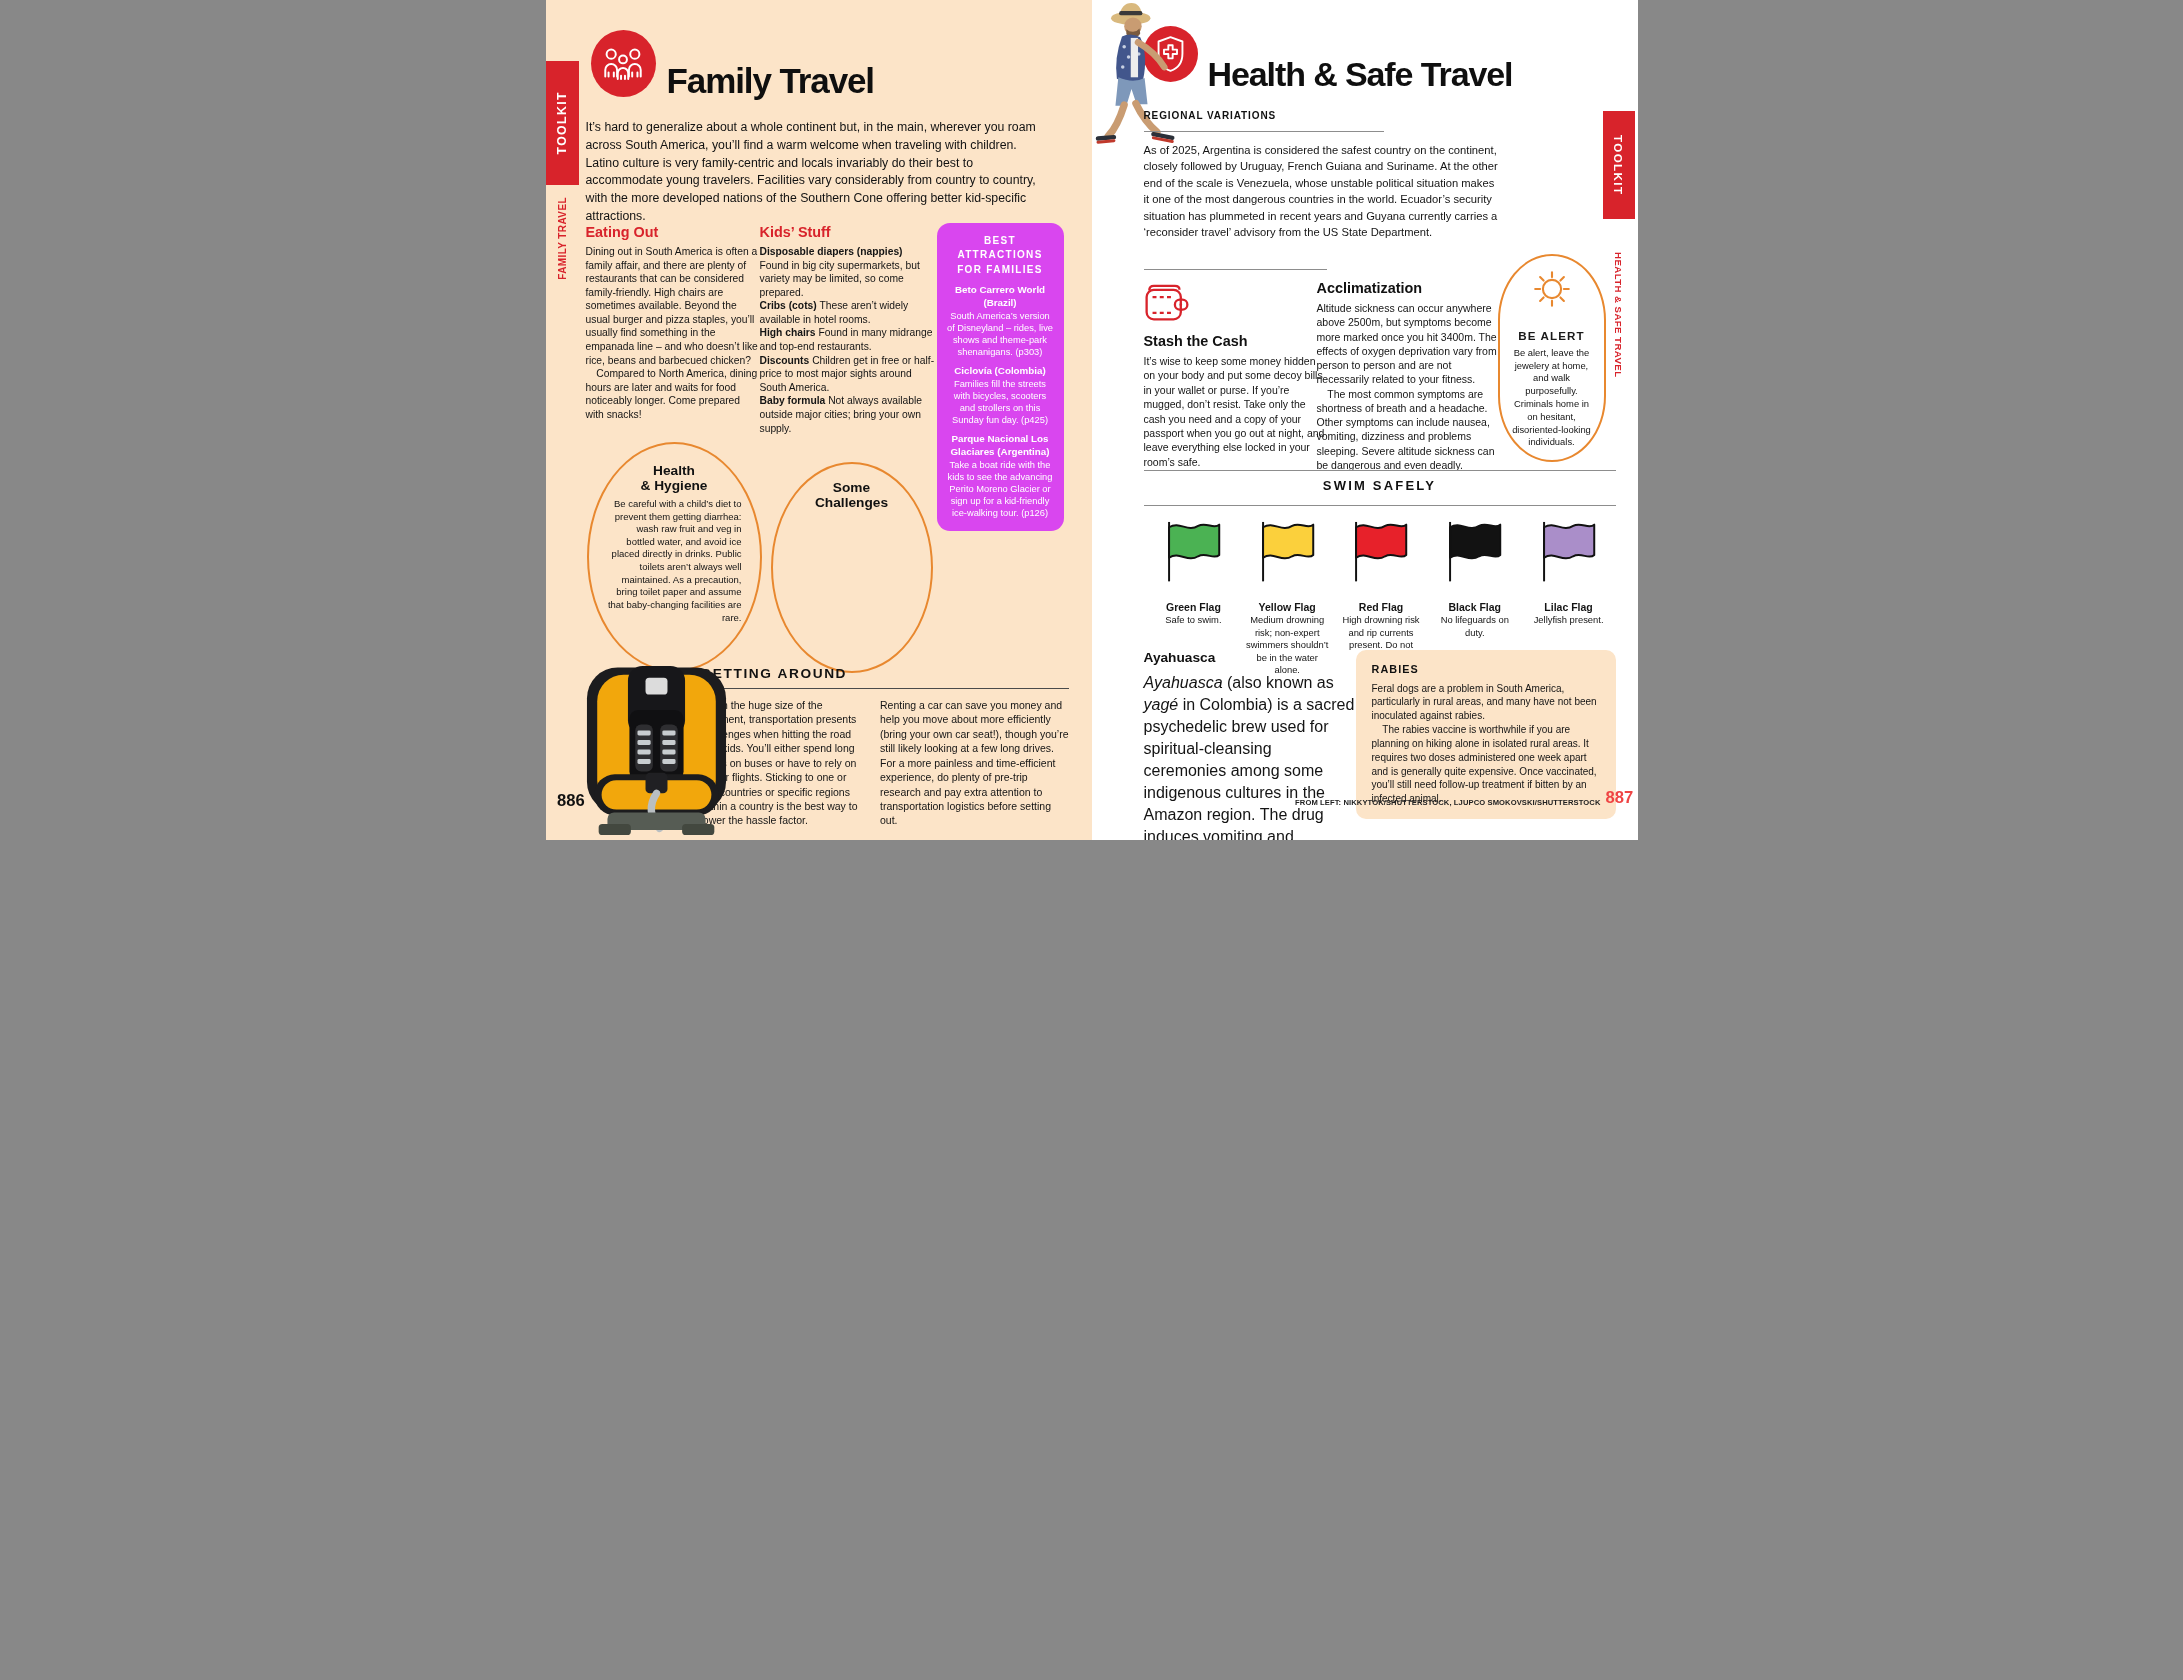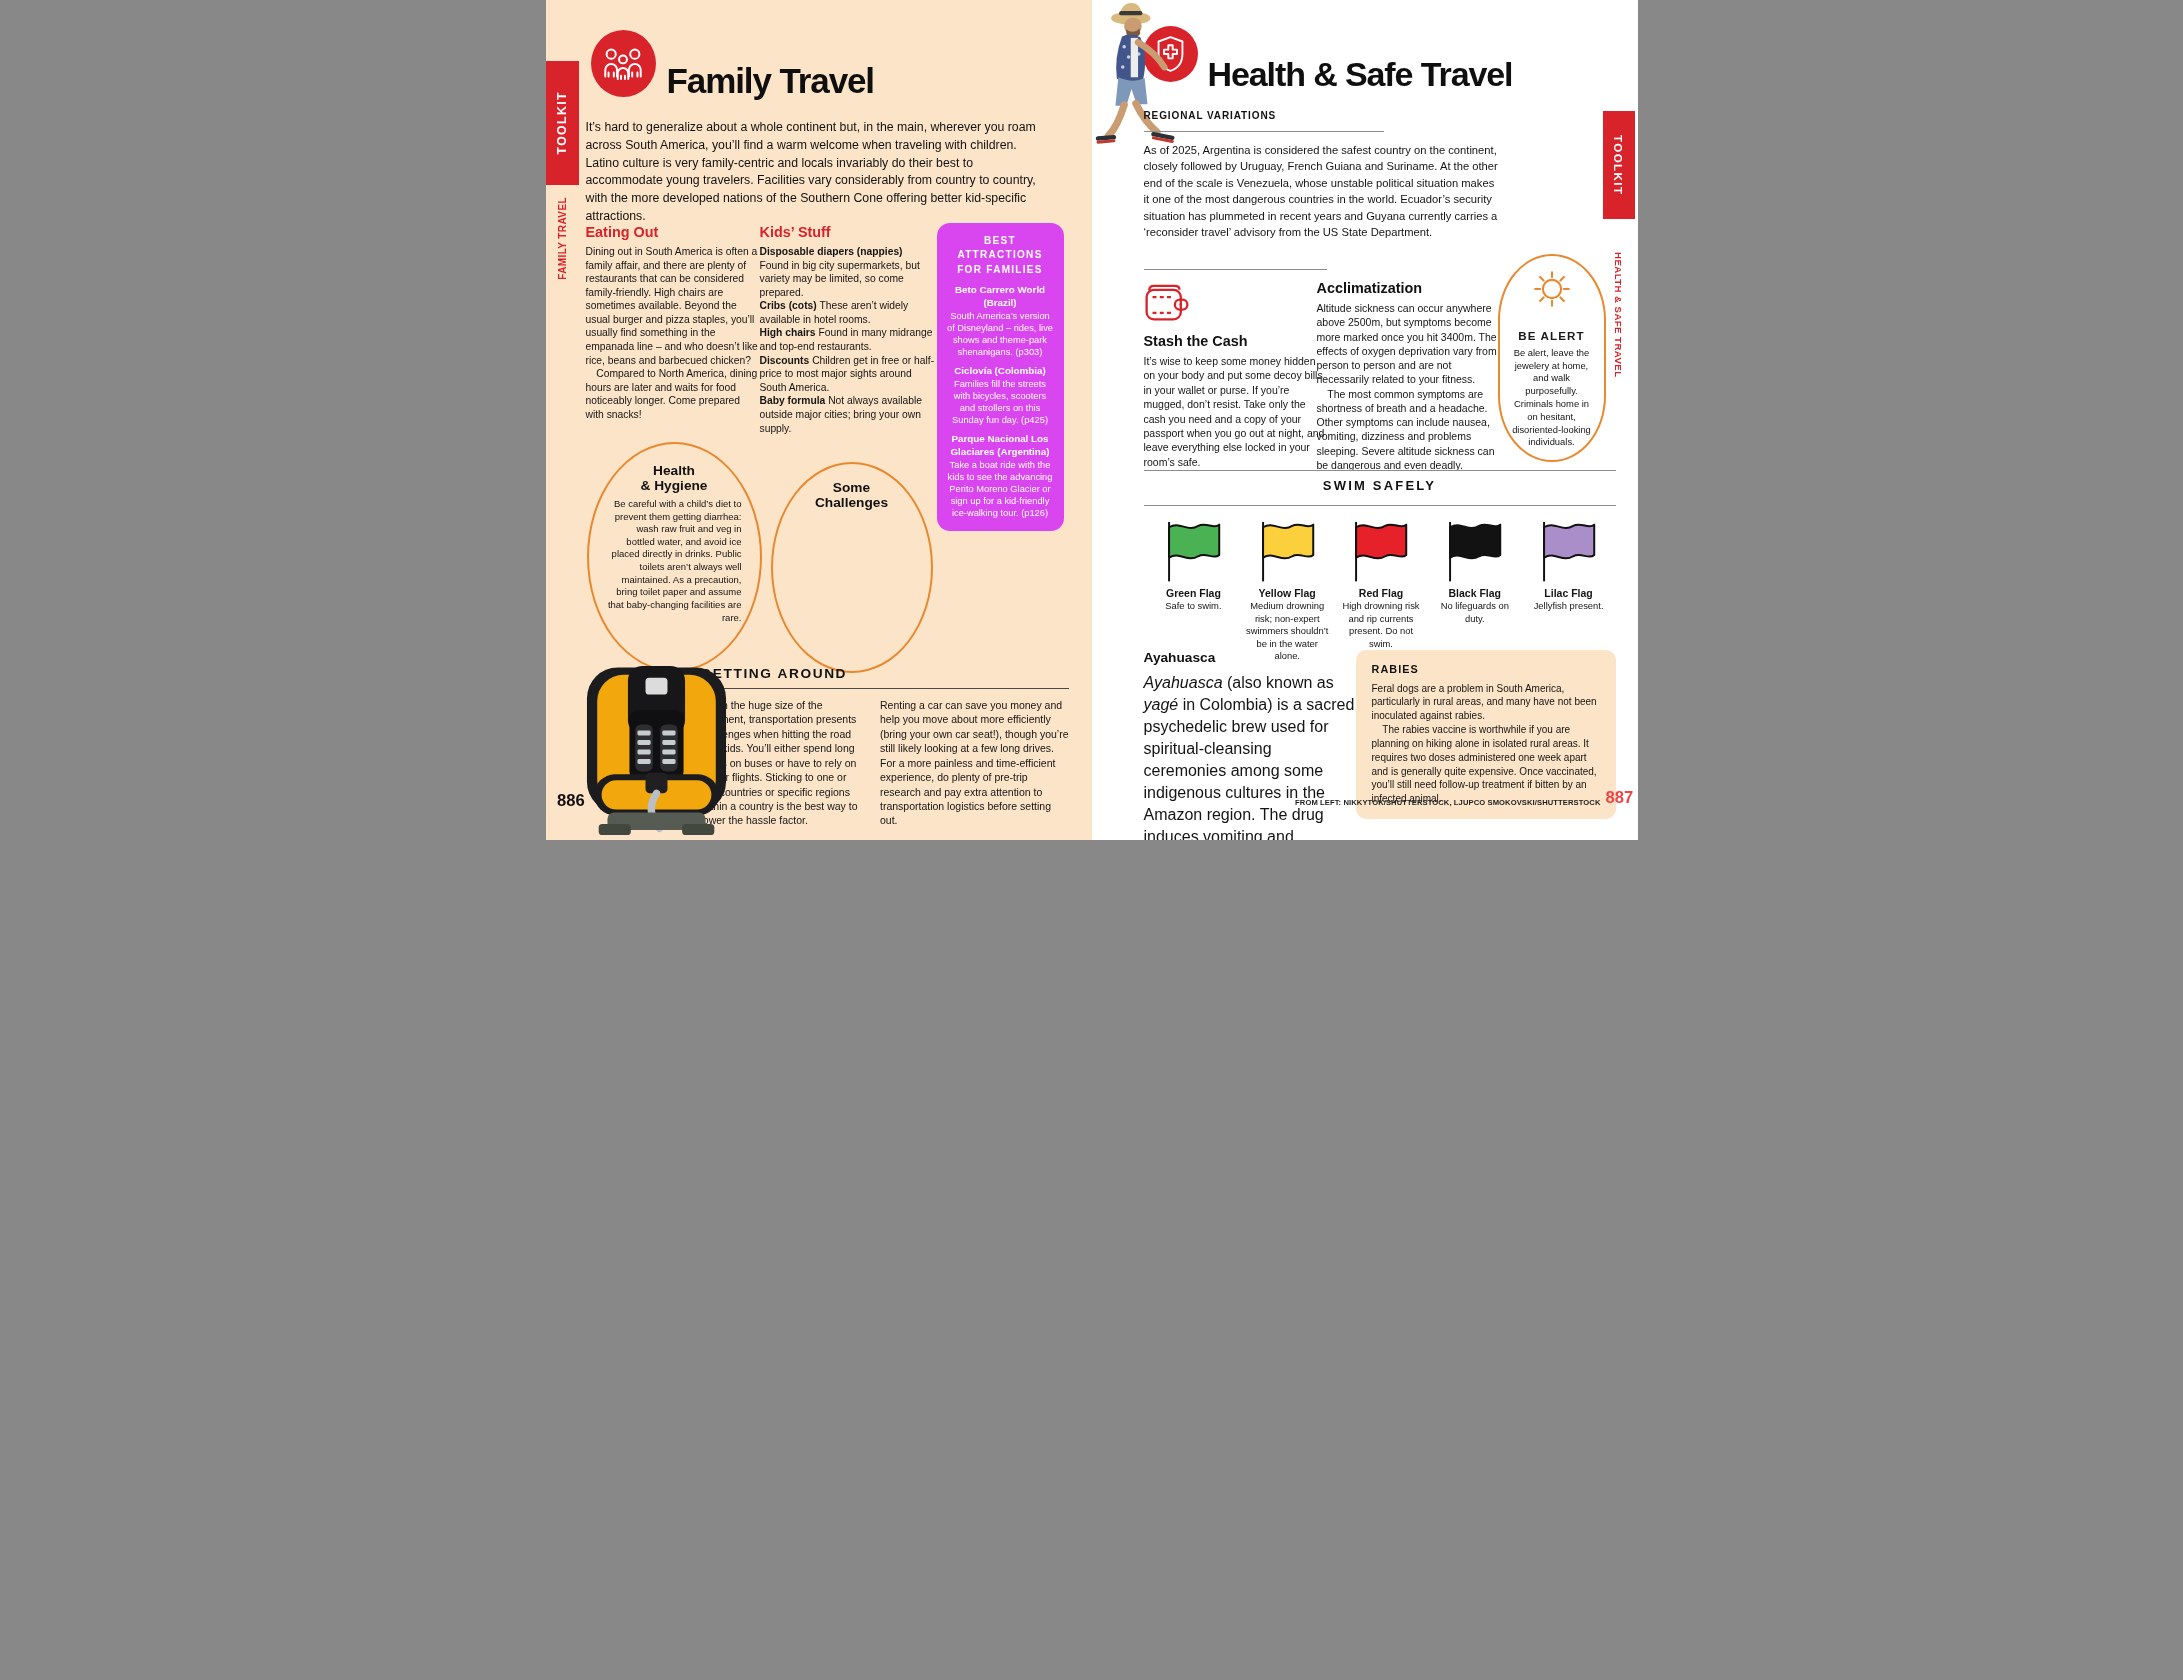--- a/index.html
+++ b/index.html
@@ -83,21 +83,21 @@
   .alert-oval{left:406px;top:254px;width:108px;height:208px;border:2.2px solid #e8882f;border-radius:54px/66px;
               text-align:center;box-sizing:border-box;padding-top:11.6px;}
   .alert-h{font-size:11.6px;font-weight:bold;letter-spacing:1.1px;margin:17.3px 0 5px 0;color:#1a1a1a;}
   .alert-t{font-size:9.4px;line-height:1.36;margin:0;padding:0 11px;}
 
   .swim-rule1{left:52px;top:470px;width:472px;}
   .swim-h{left:52px;top:478px;width:472px;text-align:center;font-size:13px;font-weight:bold;letter-spacing:2.2px;color:#111;}
   .swim-rule2{left:52px;top:505px;width:472px;}
   .flags{left:55px;top:518px;width:469px;display:flex;}
   .flag-col{flex:1;text-align:center;padding:0 4.3px;}
-  .flag-name{font-size:10.5px;font-weight:bold;margin-top:1px;}
+  .flag-name{font-size:10.5px;font-weight:bold;margin-top:15px;}
   .flag-desc{font-size:9.4px;line-height:1.32;margin-top:1.4px;}
 
   .aya{left:52px;top:650px;width:211px;}
   .aya h3{font-size:13.7px;font-weight:bold;margin:0 0 6.5px 0;color:#111;}
   .aya p{font-size:16px;line-height:1.38;margin:0;}
 
   .rabies{left:264px;top:650px;width:260px;min-height:149px;background:#fce4c8;border-radius:10px;
           padding:13px 16px;box-sizing:border-box;}
   .rabies h4{font-size:10.8px;font-weight:bold;letter-spacing:1.1px;margin:0 0 6.5px 0;color:#111;}
   .rabies p{font-size:10px;line-height:1.385;margin:0;}

